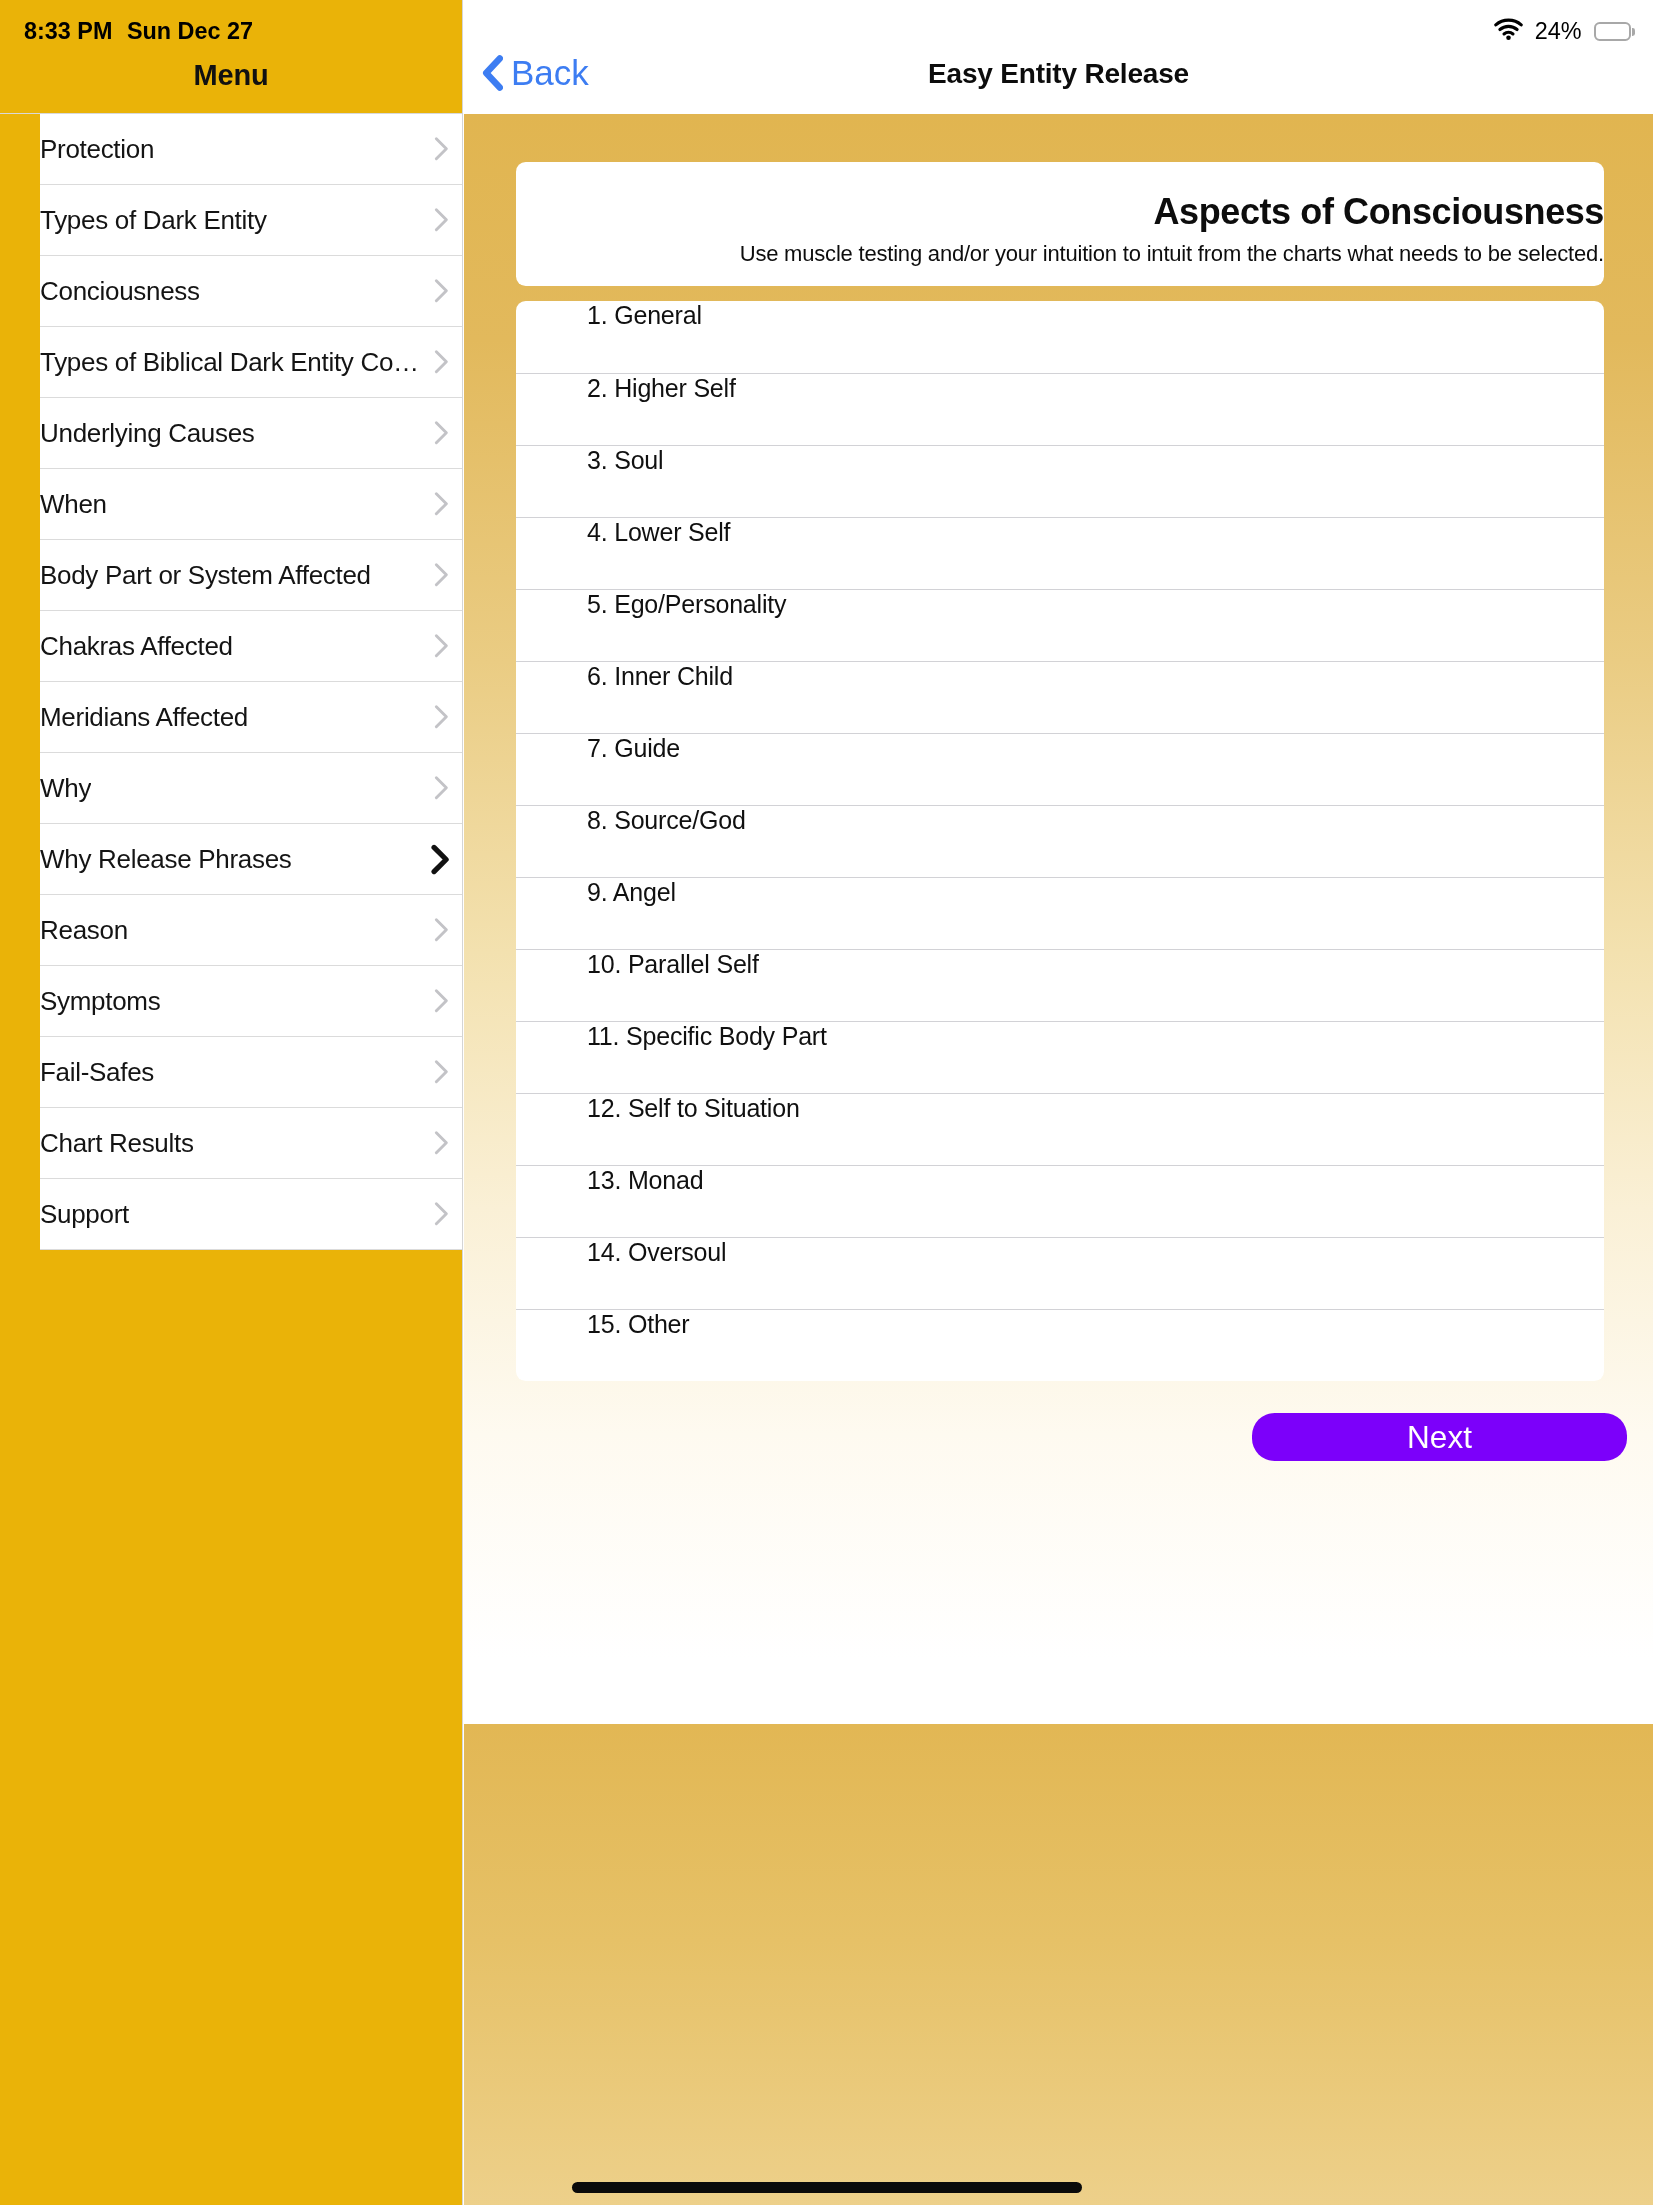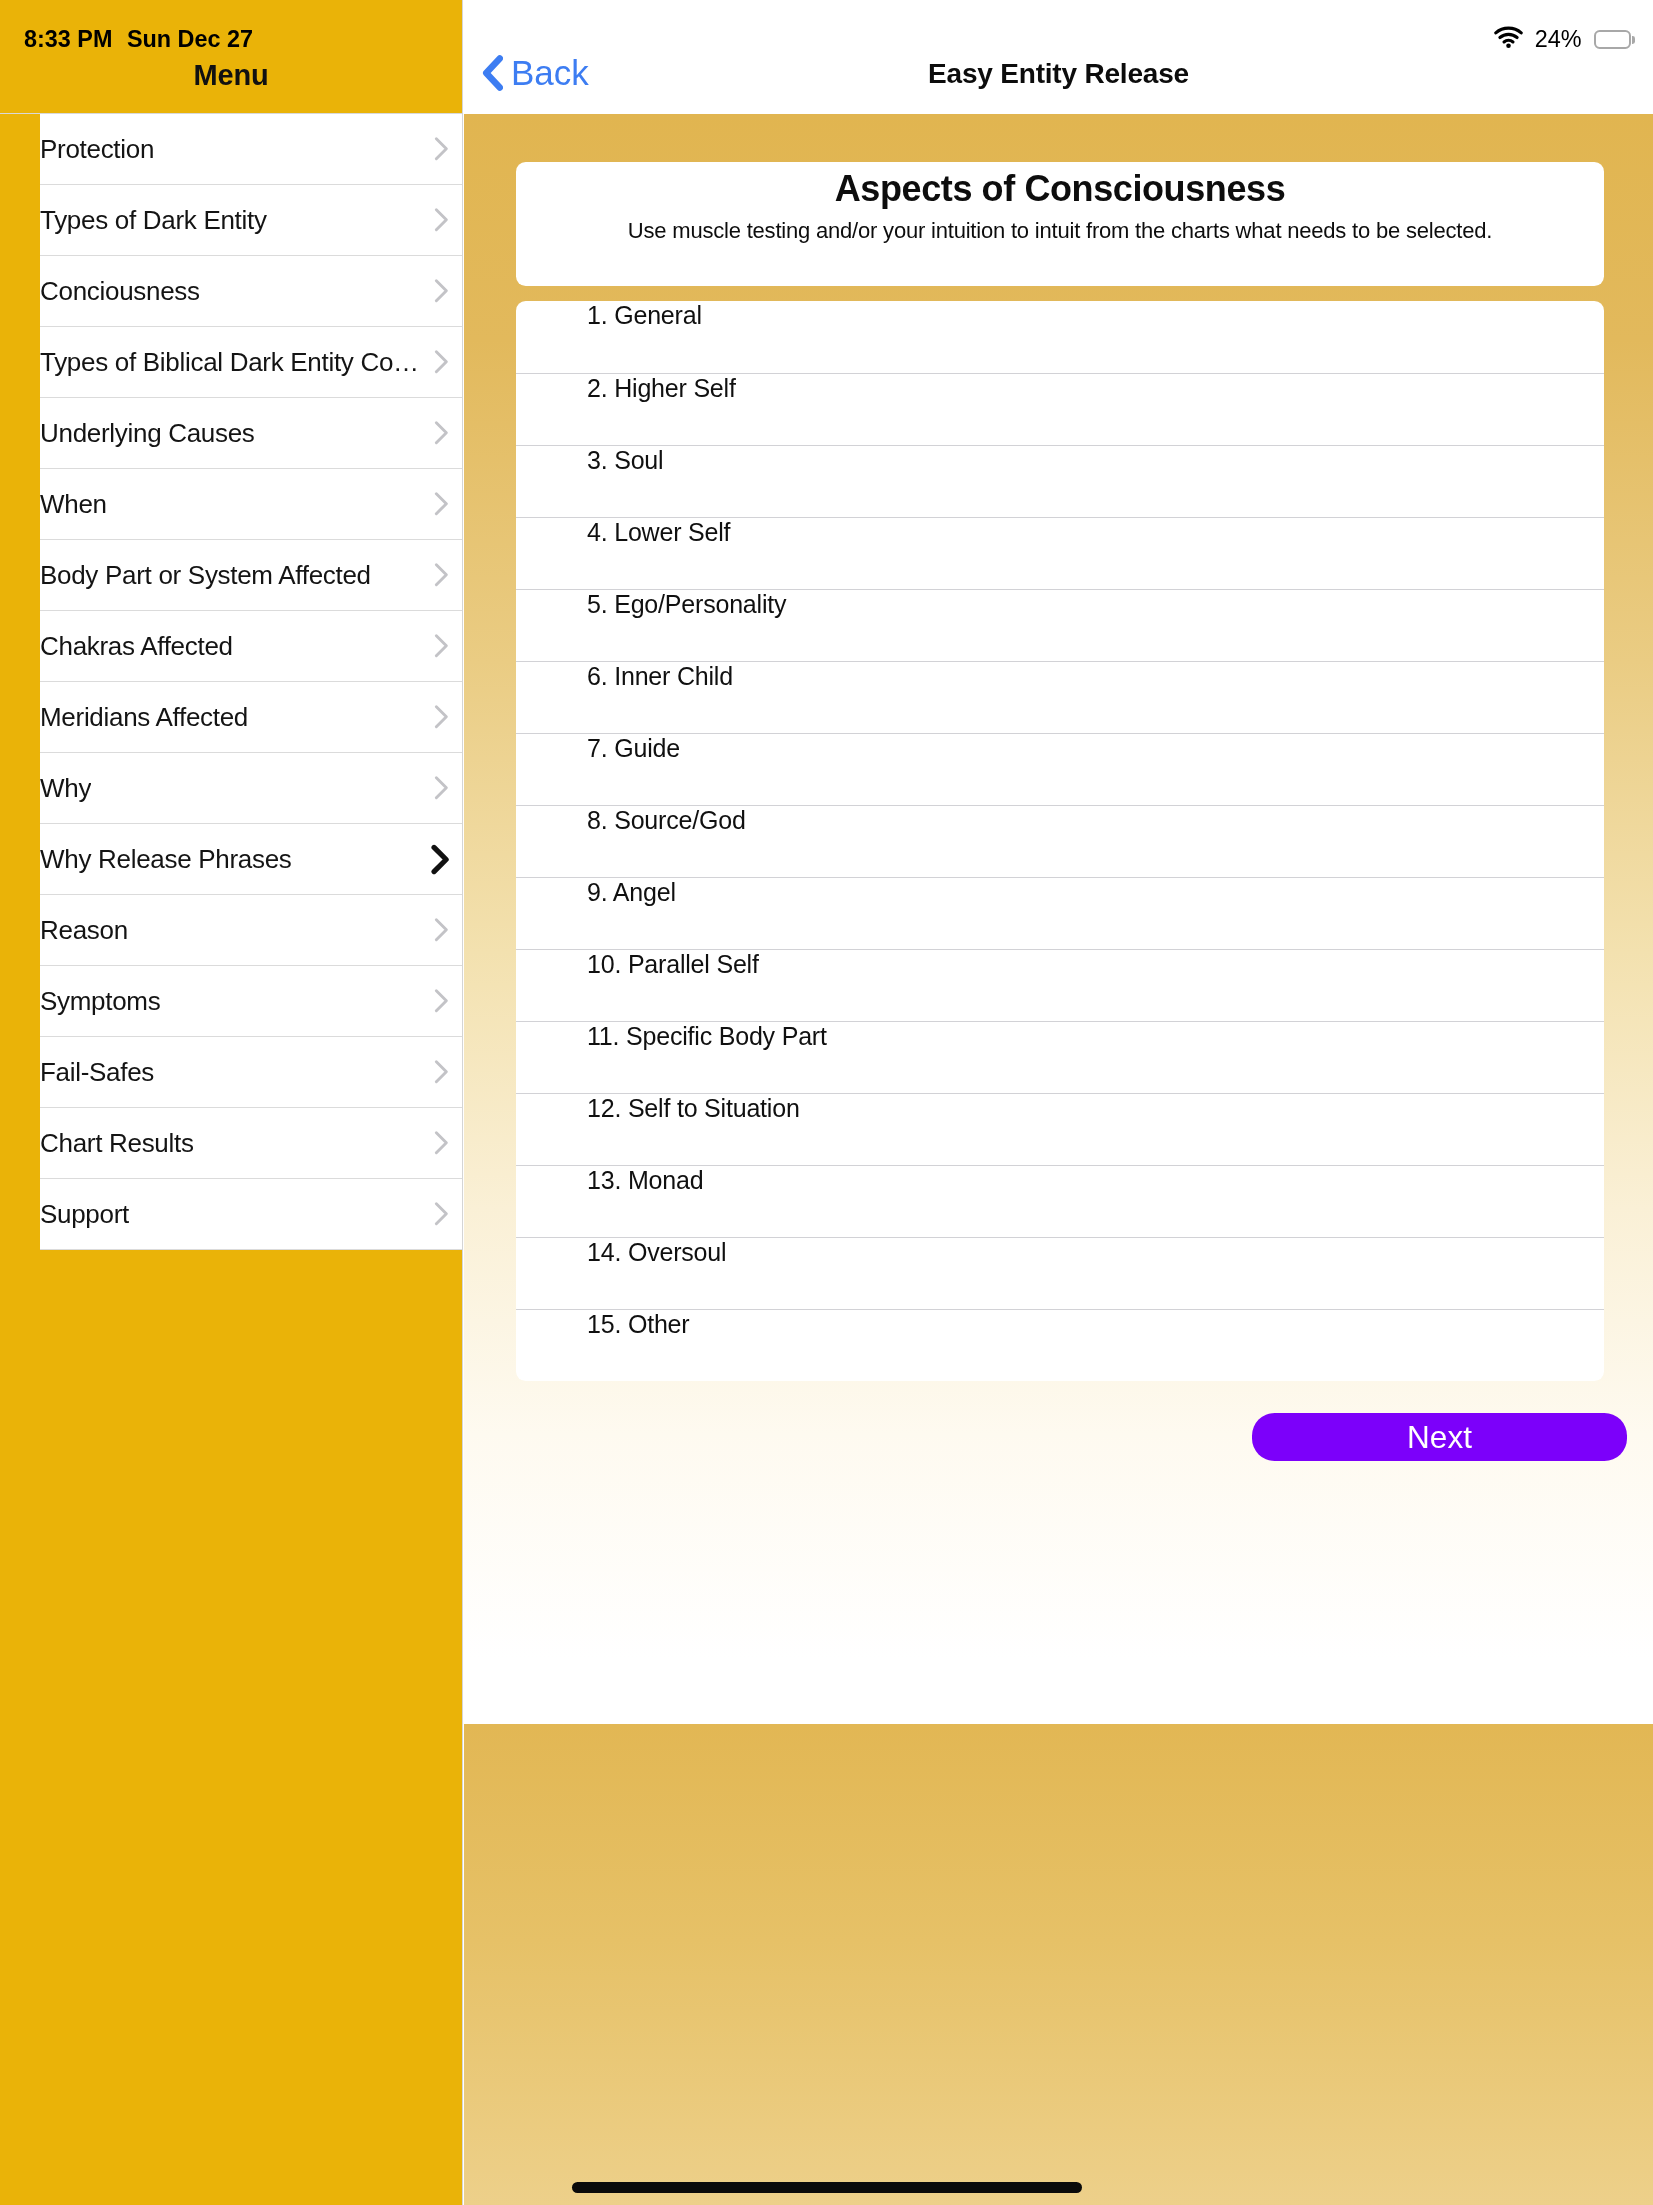--- a/index.html
+++ b/index.html
@@ -2,21 +2,21 @@
 <html style="font-size:13px"><head>
 <meta charset="utf-8">
 <style>
   * { margin:0; padding:0; box-sizing:border-box; }
   html,body { background:#ffffff; }
   body { font-family:"Liberation Sans", sans-serif; color:#111; }
 
   .screen { position:relative; width:1653px; height:2205px; overflow:hidden; background:#ffffff; }
 
   
-  .status-bar { position:absolute; top:16px; left:0; width:100%; height:44px; z-index:50;padding-left:16px; }
+  .status-bar { position:absolute; top:8px; left:0; width:100%; height:44px; z-index:50;padding-left:16px; }
   .status-left { position:absolute; left:24px; top:9.7px; display:flex; gap:14.5px;
                  font-size:23.4px; font-weight:600; color:#000; }
   .status-right { position:absolute; right:18px; top:9.7px; display:flex; align-items:center; gap:12px;
                   font-size:23.4px; font-weight:500; color:#000; }
   .battery { display:flex; align-items:center; }
   .battery-body { width:37px; height:19.4px; border:2px solid #a8a8a8; border-radius:5.7px; padding:2px; }
   .battery-fill { width:24%; height:100%; background:#000; border-radius:2px; }
   .battery-nub { width:3.2px; height:8px; background:#a8a8a8; border-radius:0 2.4px 2.4px 0; margin-left:1.2px; }
 
   
@@ -39,21 +39,21 @@
                  color:#3d7df2; font-size:35px; font-weight:500; cursor:pointer; }
   .main-title { position:absolute; left:0; right:0; bottom:24px; text-align:center;
                 font-size:28px; font-weight:700; letter-spacing:-0.2px; color:#0c0c0c; }
 
   
   .content { position:absolute; left:464px; top:114px; width:1189px; height:1610px;
              background:linear-gradient(180deg,#e1b550 0%,#e2b95c 14%,#eacc83 34%,
                         #f3e1af 52%,#faf0d6 68%,#fefaf0 82%,#ffffff 96%,#ffffff 100%); }
 
   .intro-card { position:absolute; left:52px; top:48px; width:1088px; height:124px;
-                background:#ffffff; border-radius:9.7px; text-align:center; padding-top:6px; }
+                background:#ffffff; border-radius:9.7px; text-align:right; padding-top:29px; }
   .intro-title { font-size:36px; font-weight:600; letter-spacing:-0.4px; color:#0d0d0d; }
   .intro-subtitle { margin-top:8px; font-size:22px; font-weight:500; letter-spacing:-0.2px; color:#0d0d0d; }
 
   .chart-list { position:absolute; left:52px; top:187px; width:1088px;
                 background:#ffffff; border-radius:9.7px; overflow:hidden; }
   .chart-row { height:72px; display:flex; padding-left:71px;
                font-size:25px; font-weight:500; letter-spacing:-0.2px; color:#101010; cursor:pointer; }
   .chart-row + .chart-row { border-top:1.6px solid #d2d2d6; }
 
   .next-button { position:absolute; right:26px; top:1299px; width:375px; height:48px;

